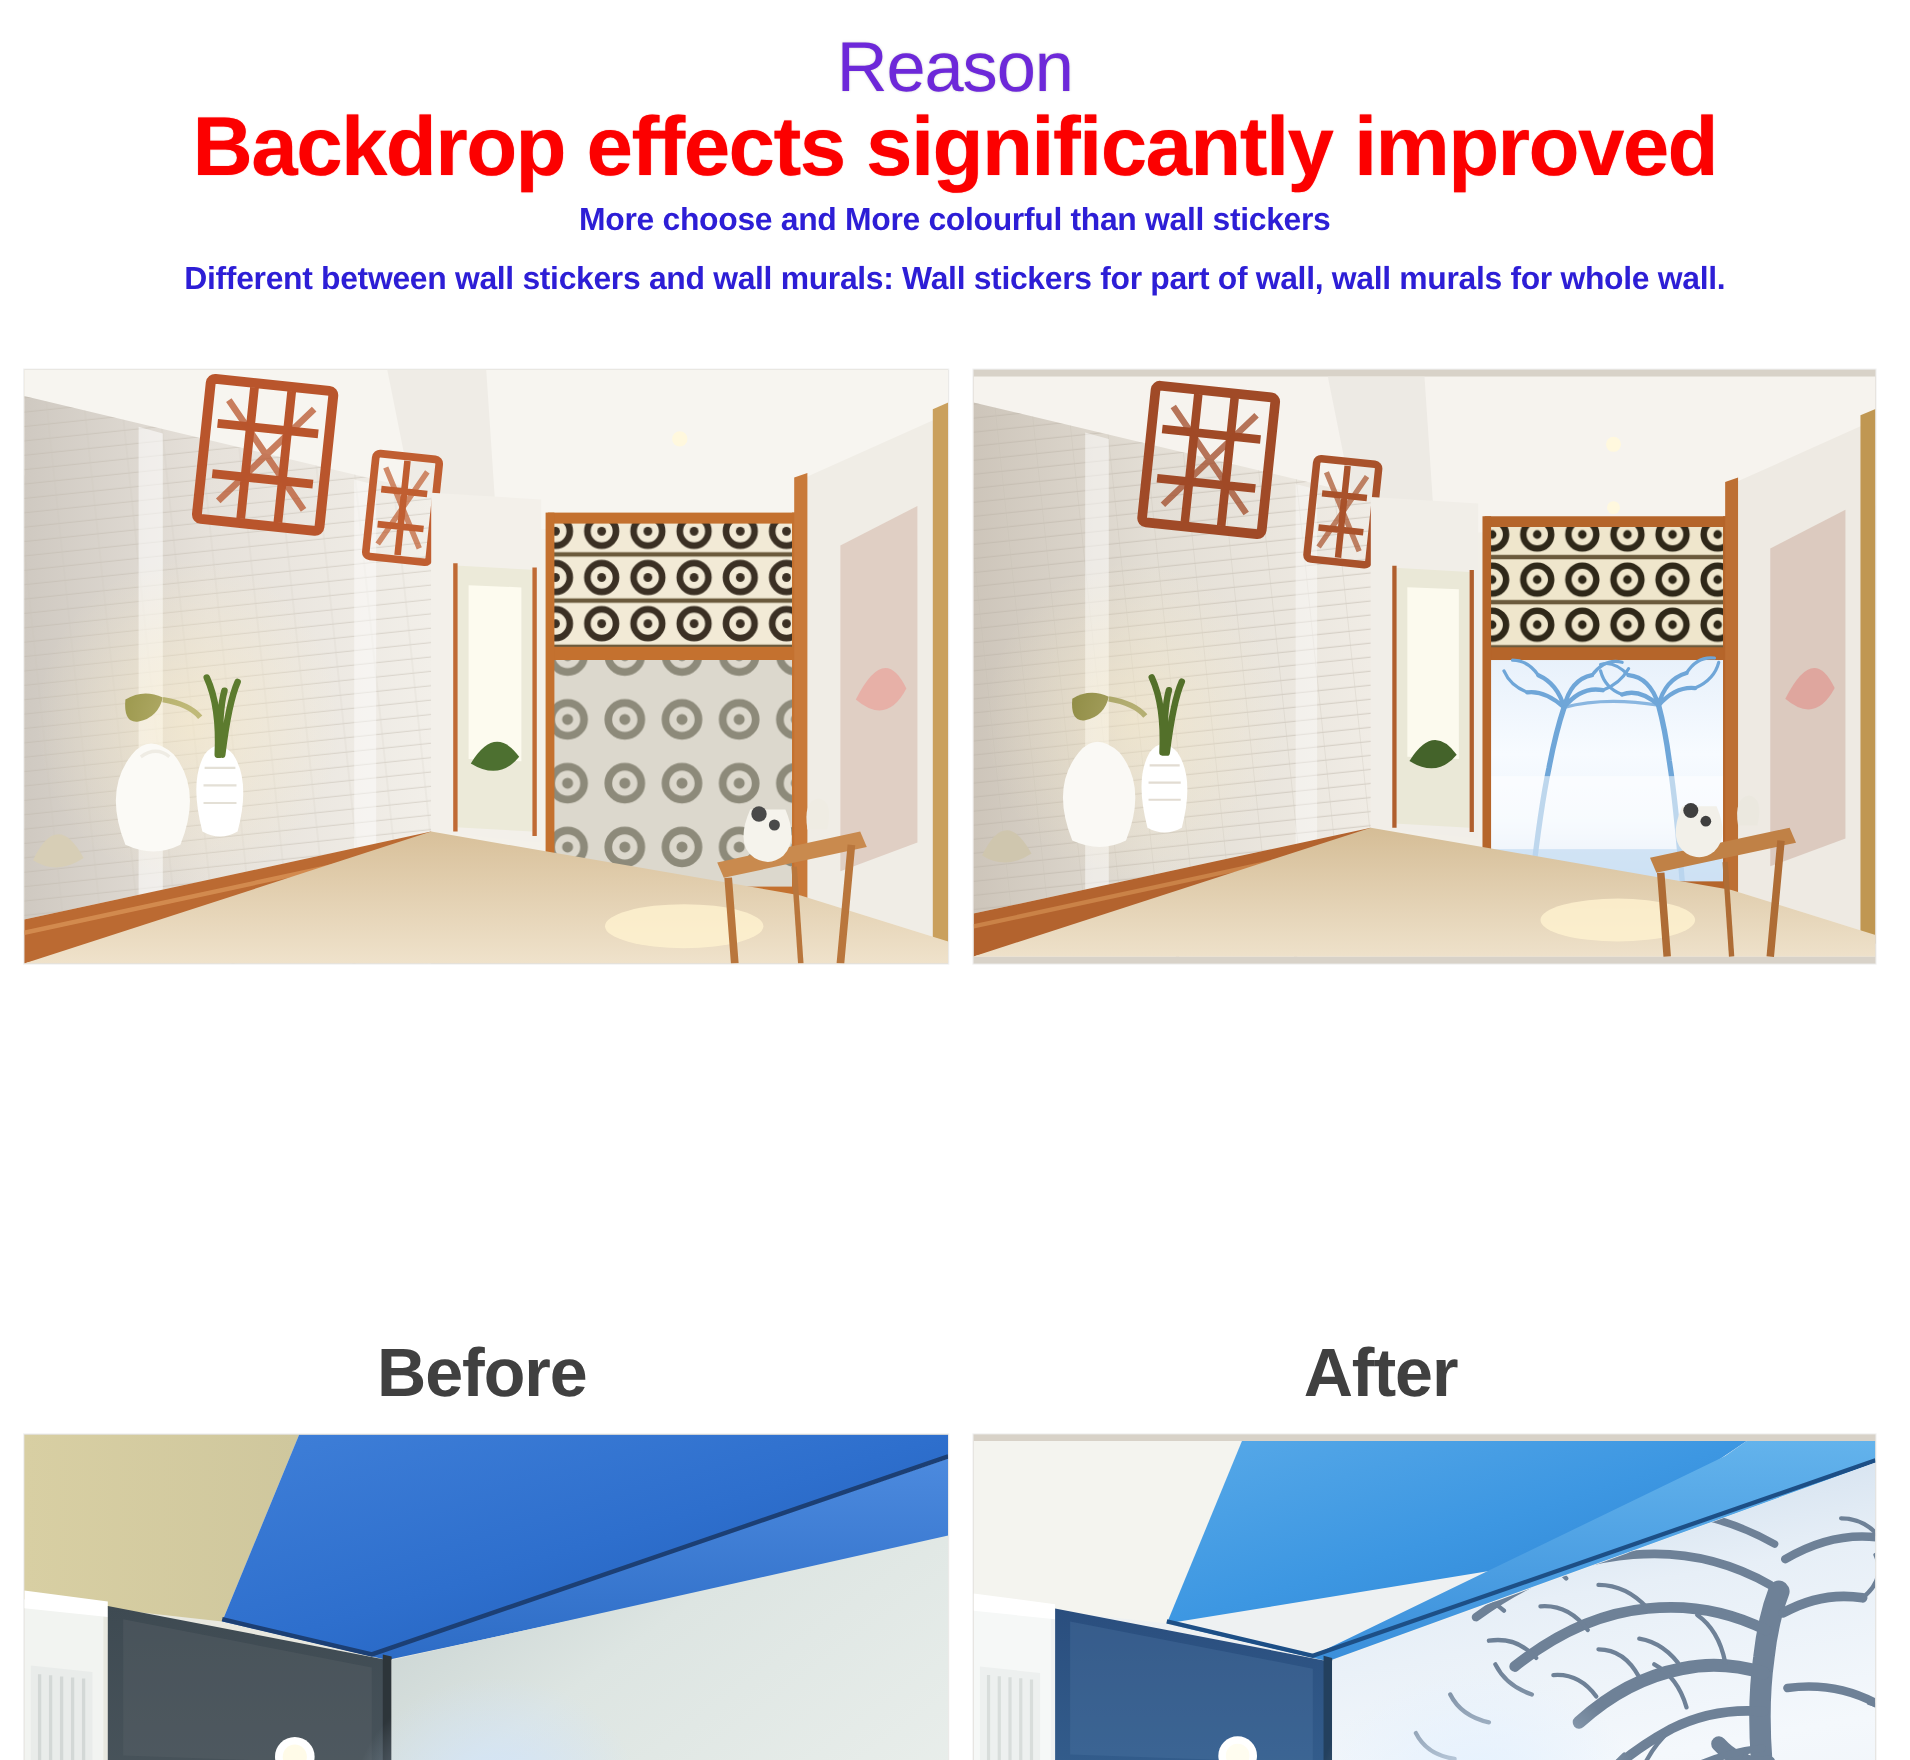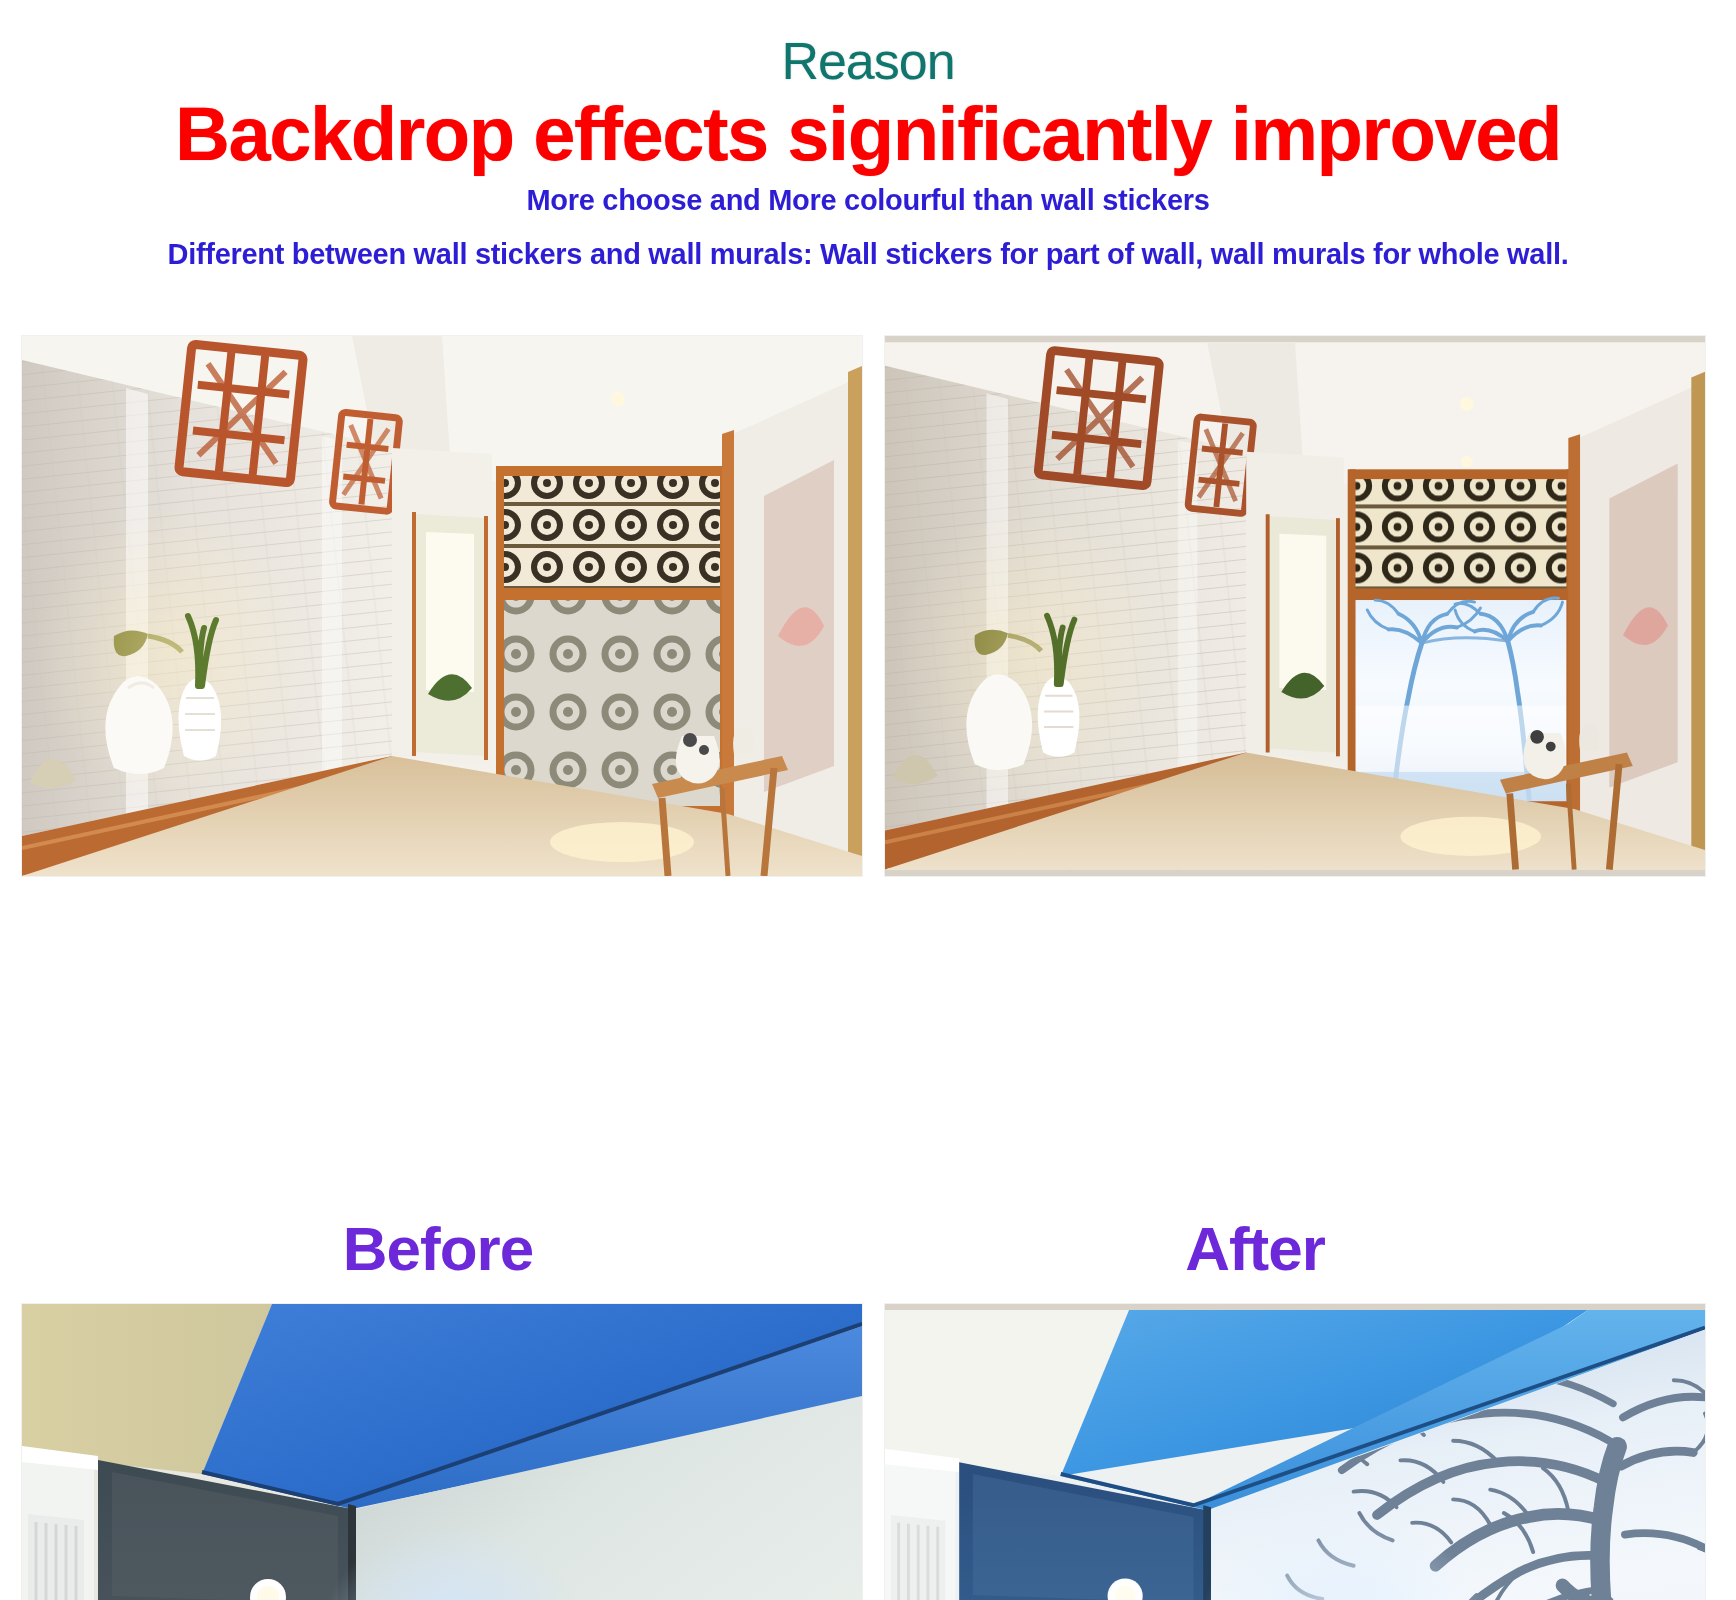--- a/index.html
+++ b/index.html
@@ -23,24 +23,24 @@
 
   
   .header {
     width: 1736px;
     text-align: center;
     padding-top: 26px;
     box-sizing: border-box;
   }
   .kicker {
     font-family: "Liberation Sans", sans-serif;
-    font-size: 52px;
+    font-size: 64px;
     line-height: 70px;
     font-weight: 400;
-    color: #0f766e;
+    color: #6d28d9;
     letter-spacing: -1px;
     text-shadow: 0 0 2px rgba(140,140,140,.45);
     margin: 0;
     height: 74px;
   }
   .headline {
     font-family: "Liberation Sans", sans-serif;
     font-size: 76px;
     line-height: 80px;
     font-weight: 700;
@@ -83,21 +83,21 @@
     overflow: hidden;
     background: #d8d2c8;
     box-shadow: 0 0 0 1px rgba(0,0,0,.06);
   }
   .photo svg { display: block; }
   .caption {
     font-family: "Liberation Sans", sans-serif;
     font-weight: 700;
     font-size: 62px;
     line-height: 66px;
-    color: #6d28d9;
+    color: #404040;
     letter-spacing: -1px;
     text-align: center;
     white-space: nowrap;
   }
 
   
   #cell-top-left  { left: 22px;  top: 0; }
   #cell-top-right { left: 885px; top: 0; }
   #cap-top-left   { position:absolute; left: 238px; top: 880px; width: 400px; }
   #cap-top-right  { position:absolute; left: 1055px; top: 880px; width: 400px; }

